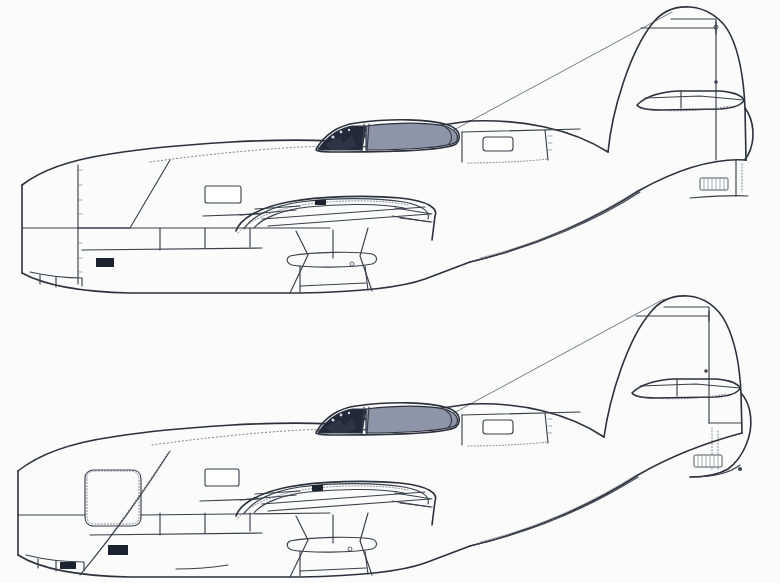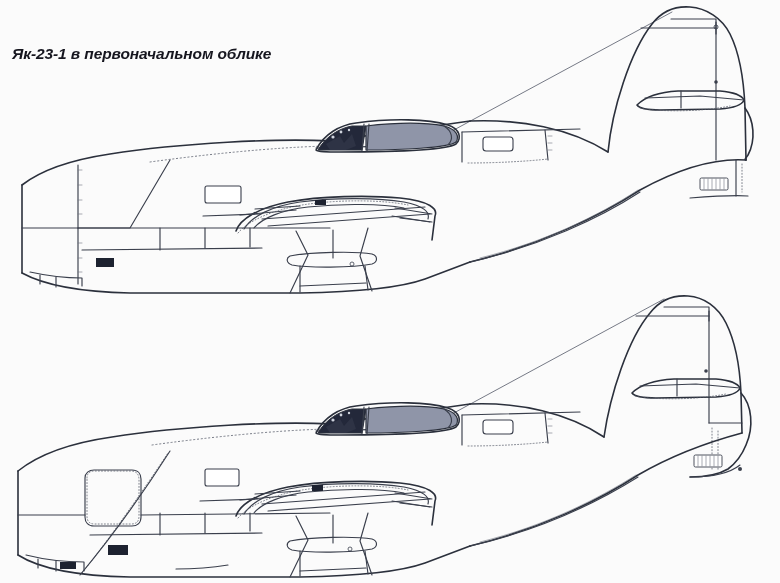--- a/index.html
+++ b/index.html
@@ -161,21 +161,20 @@
       <path class="ln" d="M 470 262 C 540 246 600 218 640 192"></path>
       <path class="ln-f" d="M 480 258 C 545 242 600 215 638 190"></path>
 
       <rect class="vent" x="700" y="178" width="28" height="12" rx="1.5"></rect>
       <path class="ln-f" d="M 704 179 L 704 189 M 708 179 L 708 189 M 712 179 L 712 189 M 716 179 L 716 189 M 720 179 L 720 189 M 724 179 L 724 189"></path>
       <path class="ln" d="M 736 160 L 736 196"></path>
       <path class="riv" d="M 742 164 L 742 192"></path>
       <path class="ln" d="M 690 198 C 716 196 736 195 748 196"></path>
 
     </svg>
-    <div class="caption" id="caption-top">Як-23-1 в первоначальном облике</div>
   </div>
 
   <div class="plate" id="plate-bottom">
     <svg width="780" height="300" viewBox="0 0 780 300">
 
       <path class="ln-t" d="M 452 131 L 664 16"></path>
 
       <path class="ln-h" d="M 604 154 C 610 112 628 56 650 30 C 660 17 674 12 688 13 C 704 14 718 24 726 40
                             C 736 60 740 88 741 110 L 742 150"></path>
       <path class="ln" d="M 709 28 L 709 140"></path>

